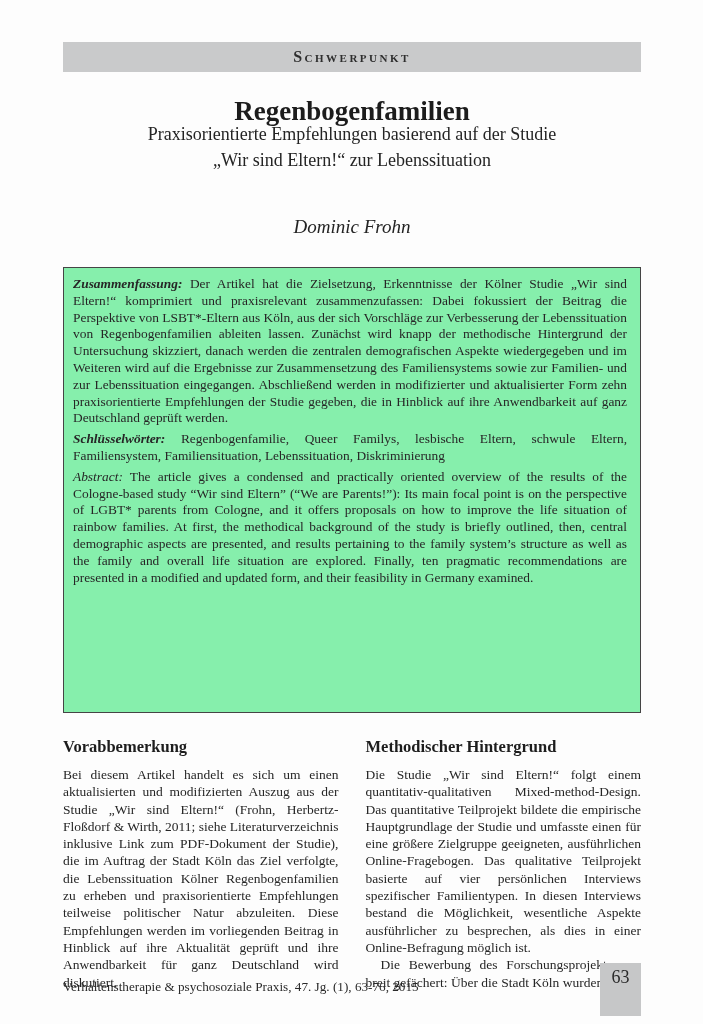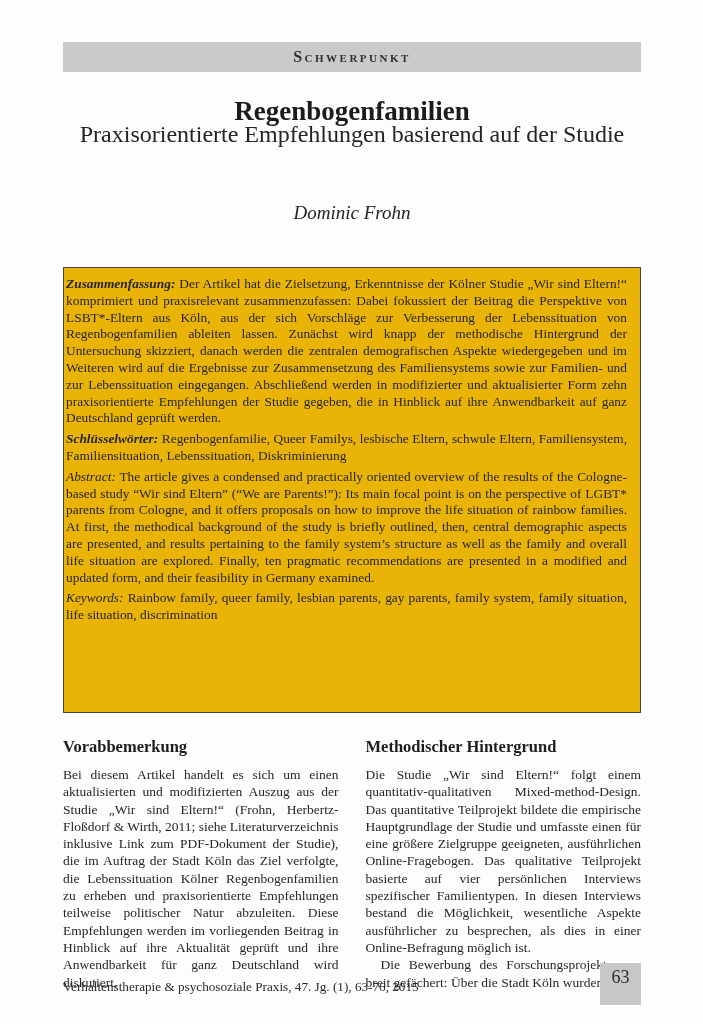--- a/index.html
+++ b/index.html
@@ -44,44 +44,44 @@
     font-weight: bold;
     color: #1c1c1c;
     font-family: Liberation Serif, serif;
   }
   .page-subtitle {
     position: absolute;
     left: 63px;
     top: 121px;
     width: 578px;
     text-align: center;
-    font-size: 24px;
+    font-size: 18px;
     line-height: 26px;
     color: #242424;
   }
   .page-author {
     position: absolute;
     left: 63px;
-    top: 202px;
+    top: 216px;
     width: 578px;
     text-align: center;
     font-style: italic;
     font-size: 19px;
     color: #242424;
   }
   .abstract-box {
     position: absolute;
     left: 63px;
     top: 267px;
     width: 578px;
     min-height: 446px;
     box-sizing: border-box;
-    background: #eab308;
+    background: #86efac;
     border: 1.5px solid #454545;
-    padding: 8px 13px 8px 2px;
+    padding: 8px 13px 8px 9px;
   }
   .abstract-box p {
     margin: 0 0 4px 0;
     font-size: 13.4px;
     line-height: 16.8px;
     text-align: justify;
     color: #262626;
   }
   .lead-bolditalic {
     font-weight: bold;
@@ -131,49 +131,49 @@
     width: 527px;
     text-align: left;
     font-size: 13.2px;
     color: #2a2a2a;
   }
   .page-number-box {
     position: absolute;
     left: 600px;
     top: 963px;
     width: 41px;
-    height: 42px;
+    height: 53px;
     background: #c6c7c8;
     box-sizing: border-box;
     text-align: center;
     padding-top: 4px;
     font-size: 18px;
     color: #2a2a2a;
   }
 </style>
 </head>
 <body>
 
 <div class="kicker-bar">
   <span class="kicker-text">Schwerpunkt</span>
 </div>
 
 <h1 class="page-title">Regenbogenfamilien</h1>
 
 <div class="page-subtitle">
   <div>Praxisorientierte Empfehlungen basierend auf der Studie</div>
+  <div>„Wir sind Eltern!“ zur Lebenssituation</div>
 </div>
 
 <div class="page-author">Dominic Frohn</div>
 
 <div class="abstract-box">
   <p><span class="lead-bolditalic">Zusammenfassung:</span> <span>Der Artikel hat die Zielsetzung, Erkenntnisse der Kölner Studie „Wir sind Eltern!“ komprimiert und praxisrelevant zusammenzufassen: Dabei fokussiert der Beitrag die Perspektive von LSBT*-Eltern aus Köln, aus der sich Vorschläge zur Verbesserung der Lebenssituation von Regenbogenfamilien ableiten lassen. Zunächst wird knapp der methodische Hintergrund der Untersuchung skizziert, danach werden die zentralen demografischen Aspekte wiedergegeben und im Weiteren wird auf die Ergebnisse zur Zusammensetzung des Familiensystems sowie zur Familien- und zur Lebenssituation eingegangen. Abschließend werden in modifizierter und aktualisierter Form zehn praxisorientierte Empfehlungen der Studie gegeben, die in Hinblick auf ihre Anwendbarkeit auf ganz Deutschland geprüft werden.</span></p>
   <p><span class="lead-bolditalic">Schlüsselwörter:</span> <span>Regenbogenfamilie, Queer Familys, lesbische Eltern, schwule Eltern, Familiensystem, Familiensituation, Lebenssituation, Diskriminierung</span></p>
   <p><span class="lead-italic">Abstract:</span> <span>The article gives a condensed and practically oriented overview of the results of the Cologne-based study “Wir sind Eltern” (“We are Parents!”): Its main focal point is on the perspective of LGBT* parents from Cologne, and it offers proposals on how to improve the life situation of rainbow families. At first, the methodical background of the study is briefly outlined, then, central demographic aspects are presented, and results pertaining to the family system’s structure as well as the family and overall life situation are explored. Finally, ten pragmatic recommendations are presented in a modified and updated form, and their feasibility in Germany examined.</span></p>
-  <p><span class="lead-italic">Keywords:</span> <span>Rainbow family, queer family, lesbian parents, gay parents, family system, family situation, life situation, discrimination</span></p>
 </div>
 
 <div class="columns">
   <div class="col">
     <h2 class="col-heading">Vorabbemerkung</h2>
     <p>Bei diesem Artikel handelt es sich um einen aktualisierten und modifizierten Auszug aus der Studie „Wir sind Eltern!“ (Frohn, Herbertz-Floßdorf &amp; Wirth, 2011; siehe Literaturverzeichnis inklusive Link zum PDF-Dokument der Studie), die im Auftrag der Stadt Köln das Ziel verfolgte, die Lebenssituation Kölner Regenbogenfamilien zu erheben und praxisorientierte Empfehlungen teilweise politischer Natur abzuleiten. Diese Empfehlungen werden im vorliegenden Beitrag in Hinblick auf ihre Aktualität geprüft und ihre Anwendbarkeit für ganz Deutschland wird diskutiert.</p>
   </div>
   <div class="col">
     <h2 class="col-heading">Methodischer Hintergrund</h2>
     <p>Die Studie „Wir sind Eltern!“ folgt einem quantitativ-qualitativen Mixed-method-Design. Das quantitative Teilprojekt bildete die empirische Hauptgrundlage der Studie und umfasste einen für eine größere Zielgruppe geeigneten, ausführlichen Online-Fragebogen. Das qualitative Teilprojekt basierte auf vier persönlichen Interviews spezifischer Familientypen. In diesen Interviews bestand die Möglichkeit, wesentliche Aspekte ausführlicher zu besprechen, als dies in einer Online-Befragung möglich ist.</p>

